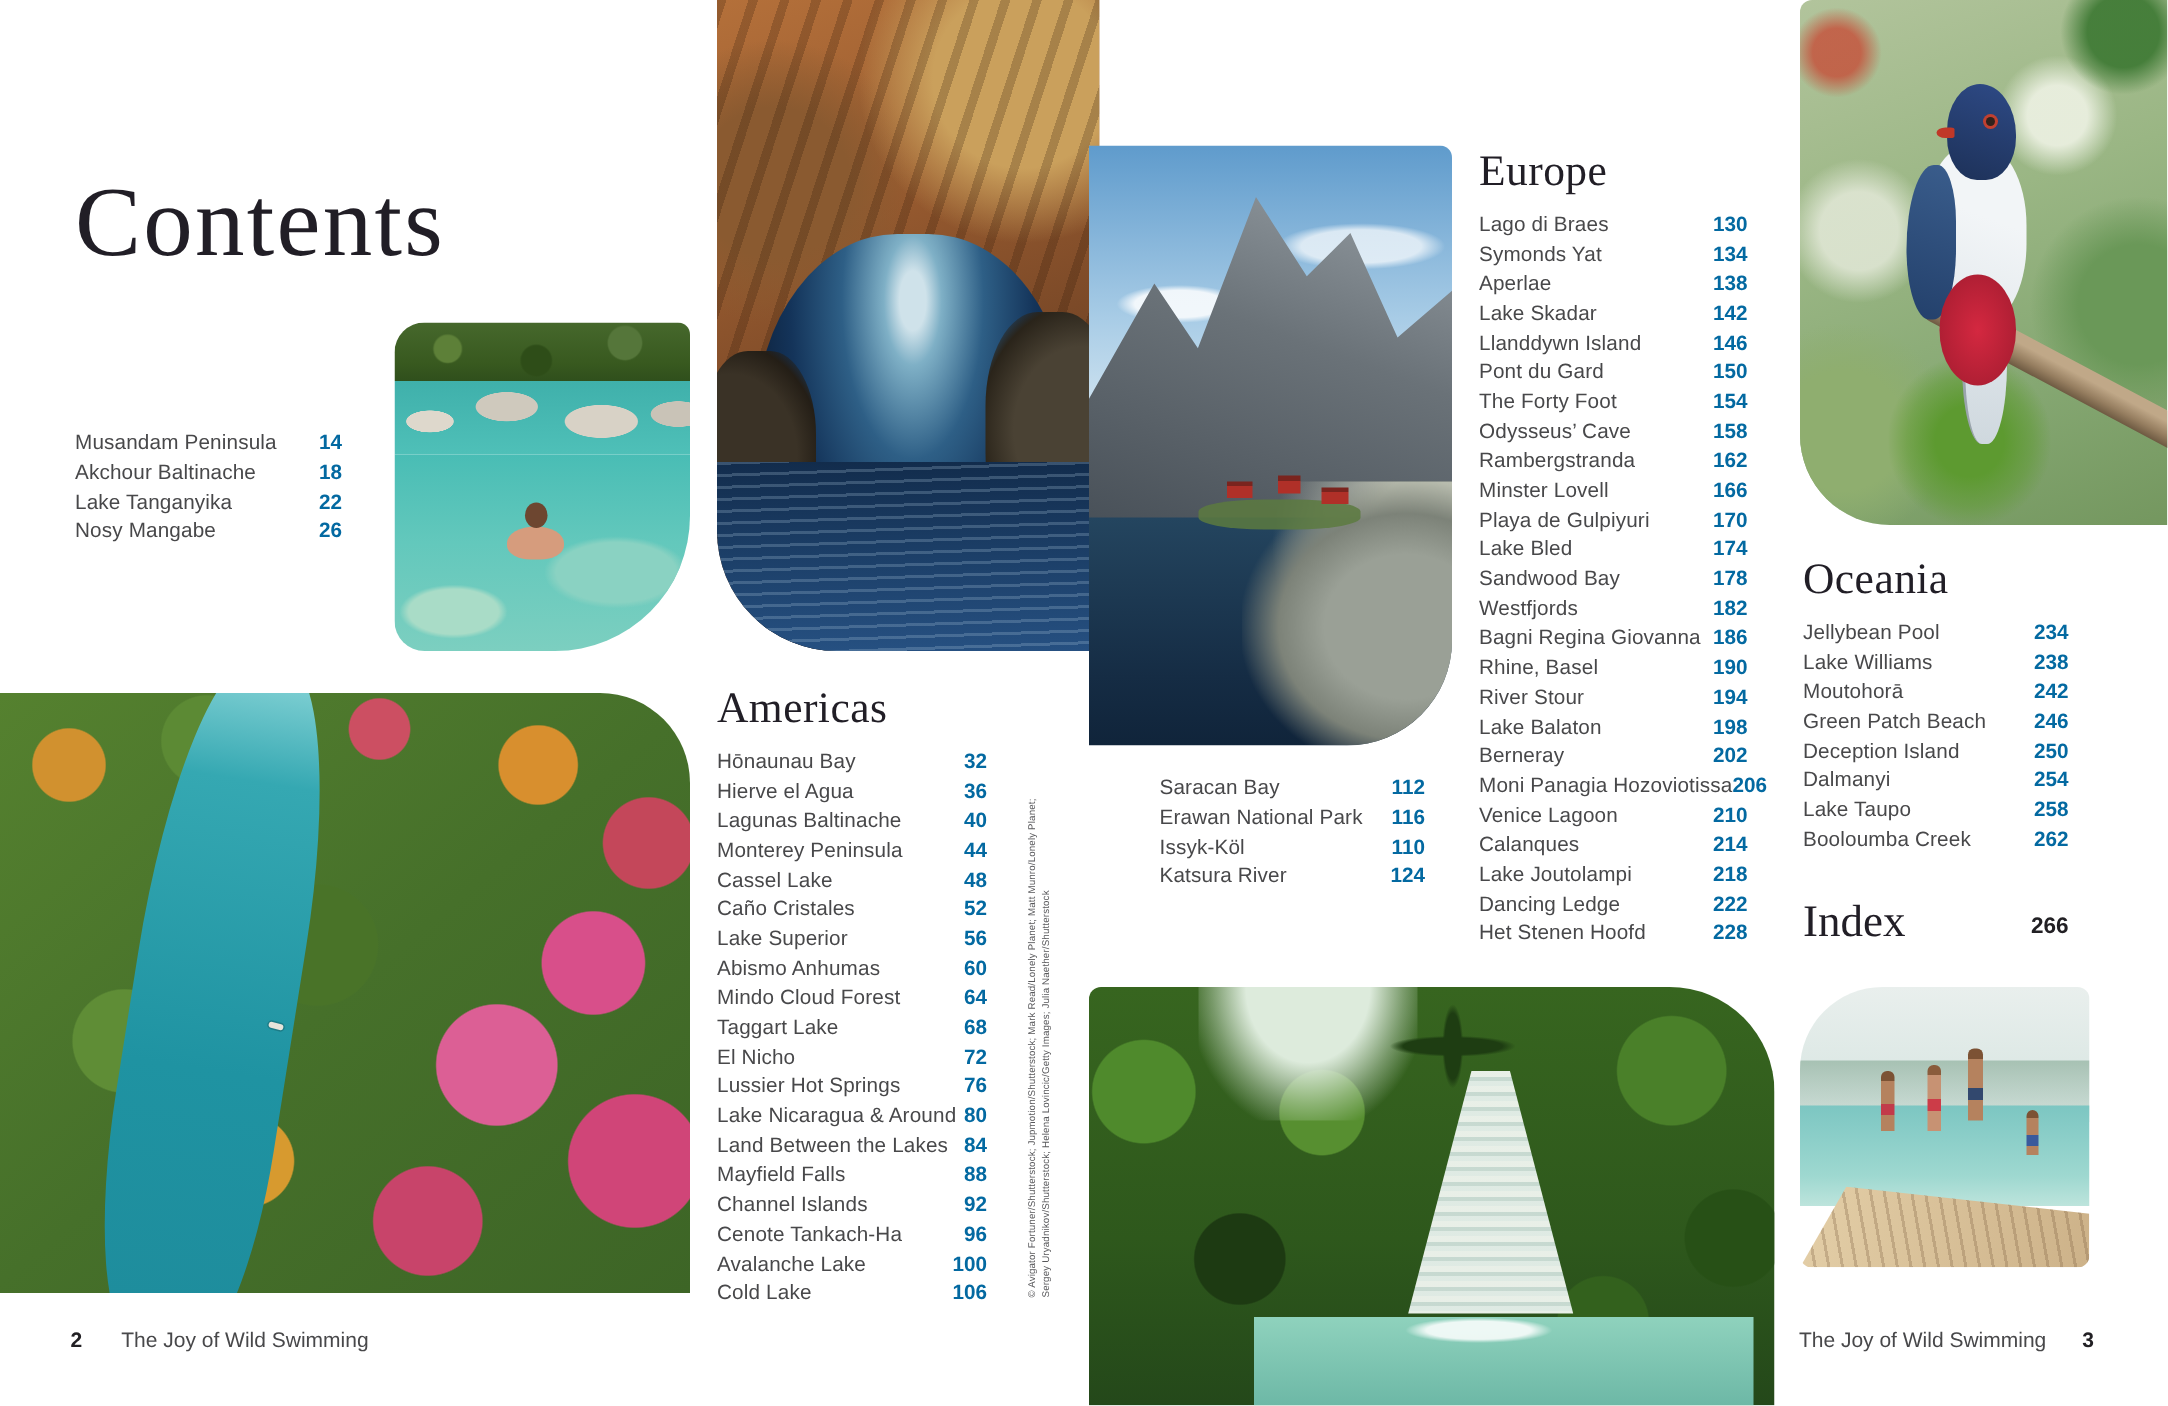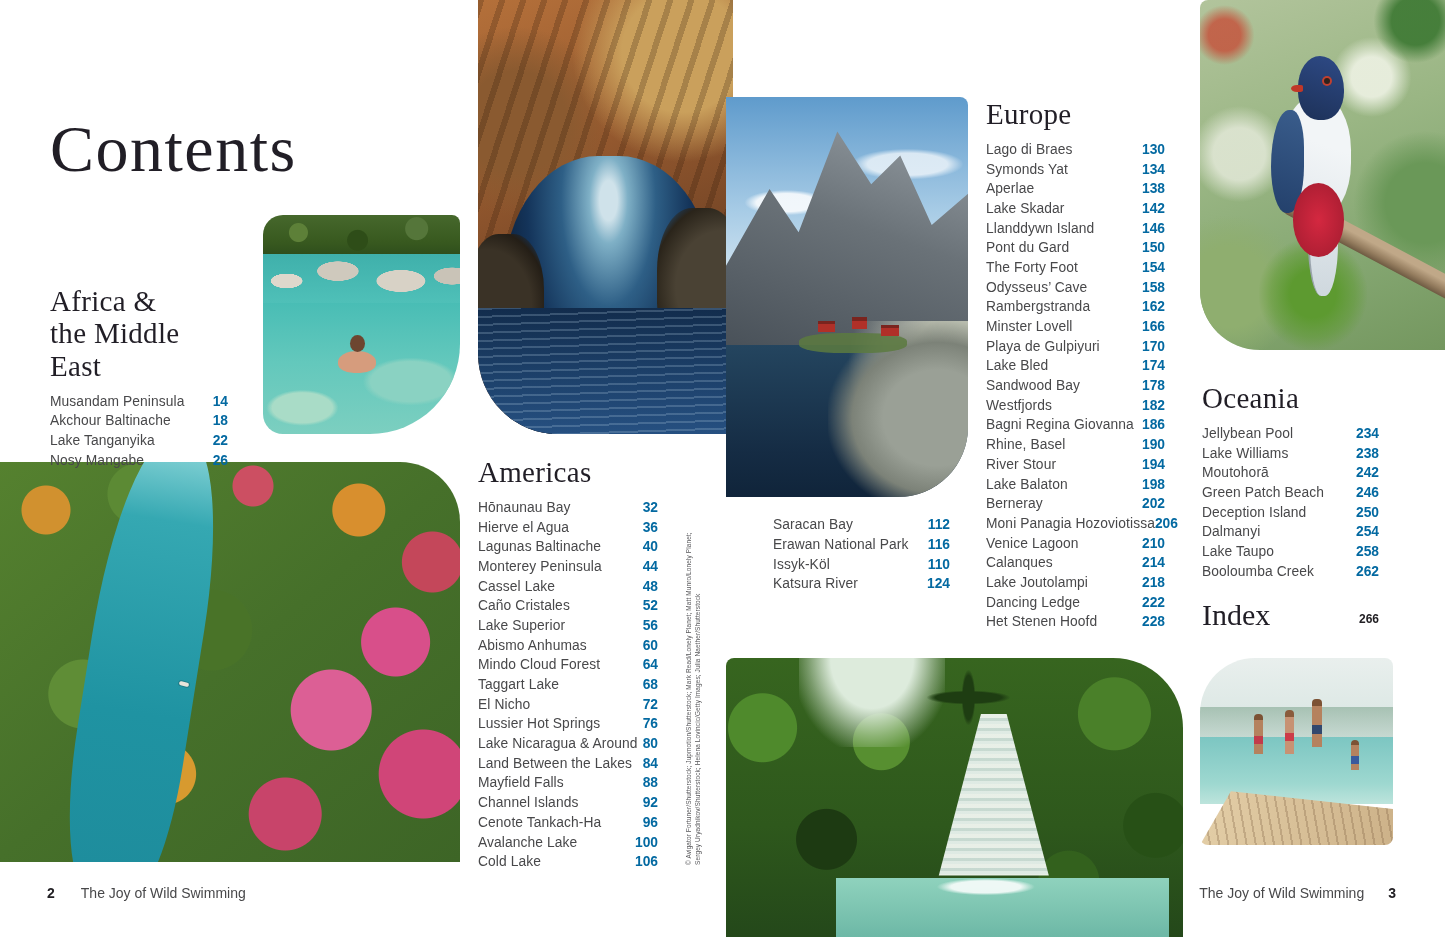--- a/index.html
+++ b/index.html
@@ -15,21 +15,21 @@
   .toc-col h2 span{display:block;}
   .toc-list{list-style:none;margin:0;padding:0;}
   .toc-row{display:flex;justify-content:space-between;align-items:center;
         height:19.7px;font-size:13.8px;white-space:nowrap;color:#48484a;}
   .toc-row .t{letter-spacing:0.1px;}
   .toc-row .p{font-weight:bold;color:#0369a1;}
   .index-block{position:absolute;left:1202px;top:600px;width:177px;
         display:flex;justify-content:space-between;align-items:flex-end;}
   .index-block h2{font-family:"Liberation Serif",serif;font-weight:400;font-size:30px;
         color:#211e26;margin:0;line-height:1;}
-  .index-block .p{font-weight:bold;font-size:12px;color:#222024;padding-bottom:4px;}
+  .index-block .p{font-weight:bold;font-size:15px;color:#222024;padding-bottom:4px;}
   .footer{position:absolute;top:885px;display:flex;align-items:baseline;font-size:14px;}
   .footer .num{font-weight:bold;color:#222024;}
   .footer-left{left:47px;}
   .footer-left .title{margin-left:26px;}
   .footer-right{right:49px;}
   .footer-right .title{margin-right:24px;}
   .credits{position:absolute;left:512px;top:672px;width:366px;height:20px;
         transform:rotate(-90deg);font-size:6.5px;line-height:8.5px;color:#57575a;
         letter-spacing:0.1px;}
   
@@ -239,24 +239,20 @@
     <div class="bc-dock"></div>
     <div class="bc-person bc-p1"></div>
     <div class="bc-person bc-p2"></div>
     <div class="bc-person bc-p3"></div>
     <div class="bc-person bc-p4"></div>
   </div>
 
   <h1 class="main-title">Contents</h1>
 
   <div class="toc-col" style="left:50px;top:285px;width:178px;">
-    <h2>
-      <span>Africa &amp;</span>
-      <span>the Middle East</span>
-    </h2>
     <ul class="toc-list">
 
         <li class="toc-row">
           <span class="t">Musandam Peninsula</span>
           <span class="p">14</span>
         </li>
 
         <li class="toc-row">
           <span class="t">Akchour Baltinache</span>
           <span class="p">18</span>
@@ -524,21 +520,21 @@
           <span class="p">222</span>
         </li>
 
         <li class="toc-row">
           <span class="t">Het Stenen Hoofd</span>
           <span class="p">228</span>
         </li>
       </ul>
   </div>
 
-  <div class="toc-col" style="left:1202px;top:382px;width:177px;">
+  <div class="toc-col" style="left:1202px;top:370px;width:177px;">
     <h2>Oceania</h2>
     <ul class="toc-list">
 
         <li class="toc-row">
           <span class="t">Jellybean Pool</span>
           <span class="p">234</span>
         </li>
 
         <li class="toc-row">
           <span class="t">Lake Williams</span>

